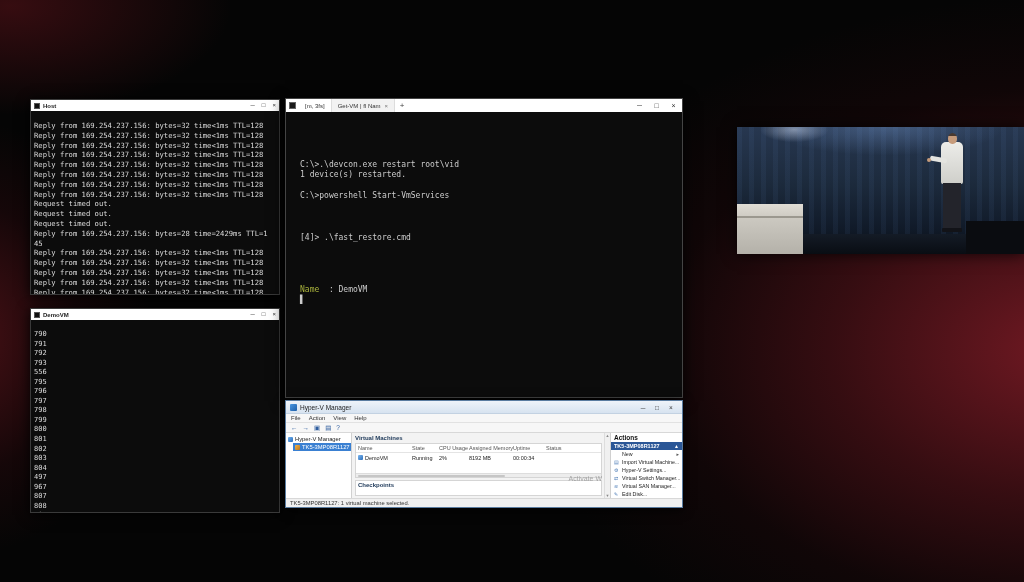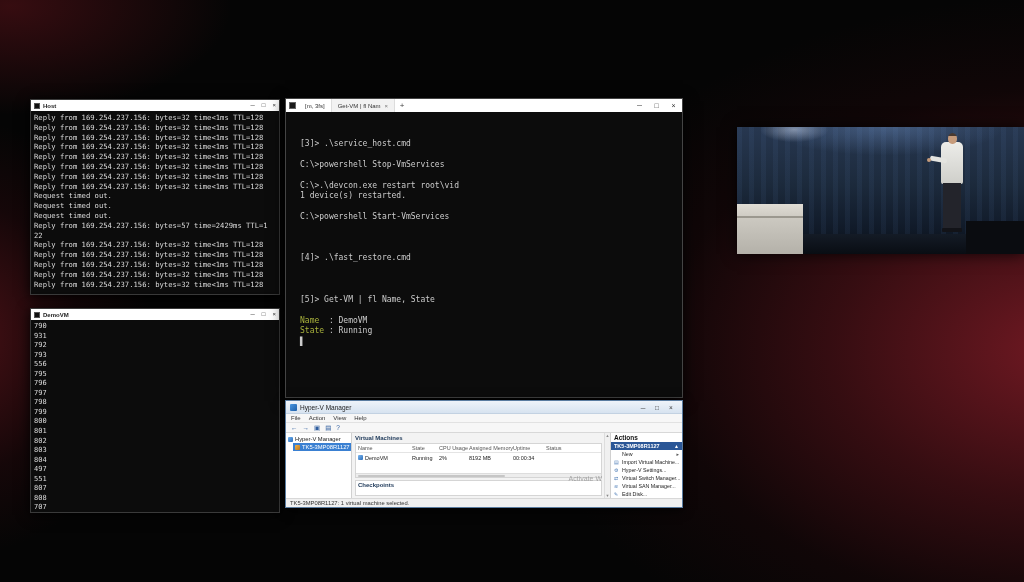--- a/index.html
+++ b/index.html
@@ -23,21 +23,21 @@
   .demovm-window { left:30px;  top:308px; width:250px; height:205px; }
   .term-titlebar {
     height:11px; background:#ffffff; display:flex; align-items:center;
     padding:0 3px; gap:3px; flex:none;
   }
   .term-app-icon { width:6px; height:6px; background:#111; border:1px solid #555; flex:none; }
   .term-title { font-size:6px; font-weight:bold; color:#222; white-space:nowrap; }
   .win-controls { margin-left:auto; display:flex; gap:7px; }
   .win-controls span { font-size:6px; line-height:11px; color:#333; }
   .term-body {
-    flex:1; overflow:hidden; padding:2px 3px;
+    flex:1; overflow:hidden; padding:10px 3px;
     font-family:"DejaVu Sans Mono", monospace; color:#dcdcdc;
   }
   .host-body   { font-size:7.2px; line-height:9.8px;  }
   .demovm-body { font-size:7px;   line-height:9.55px; }
   .tline { white-space:pre; }
 
   
   .main-window {
     position:absolute; left:285px; top:98px; width:398px; height:300px;
     background:#0c0c0c; border:1px solid #444; box-shadow:0 3px 14px rgba(0,0,0,0.9);
@@ -155,58 +155,58 @@
         <div class="tline">Reply from 169.254.237.156: bytes=32 time&lt;1ms TTL=128</div>
         <div class="tline">Reply from 169.254.237.156: bytes=32 time&lt;1ms TTL=128</div>
         <div class="tline">Reply from 169.254.237.156: bytes=32 time&lt;1ms TTL=128</div>
         <div class="tline">Reply from 169.254.237.156: bytes=32 time&lt;1ms TTL=128</div>
         <div class="tline">Reply from 169.254.237.156: bytes=32 time&lt;1ms TTL=128</div>
         <div class="tline">Reply from 169.254.237.156: bytes=32 time&lt;1ms TTL=128</div>
         <div class="tline">Reply from 169.254.237.156: bytes=32 time&lt;1ms TTL=128</div>
         <div class="tline">Request timed out.</div>
         <div class="tline">Request timed out.</div>
         <div class="tline">Request timed out.</div>
-        <div class="tline">Reply from 169.254.237.156: bytes=57 time=2429ms TTL=1</div>
-        <div class="tline">22</div>
+        <div class="tline">Reply from 169.254.237.156: bytes=28 time=2429ms TTL=1</div>
+        <div class="tline">45</div>
         <div class="tline">Reply from 169.254.237.156: bytes=32 time&lt;1ms TTL=128</div>
         <div class="tline">Reply from 169.254.237.156: bytes=32 time&lt;1ms TTL=128</div>
         <div class="tline">Reply from 169.254.237.156: bytes=32 time&lt;1ms TTL=128</div>
         <div class="tline">Reply from 169.254.237.156: bytes=32 time&lt;1ms TTL=128</div>
         <div class="tline">Reply from 169.254.237.156: bytes=32 time&lt;1ms TTL=128</div>
       </div>
   </div>
 
   <div class="term-window demovm-window">
     <div class="term-titlebar">
       <span class="term-app-icon"></span>
       <span class="term-title">DemoVM</span>
       <span class="win-controls">
         <span>─</span>
         <span>□</span>
         <span>×</span>
       </span>
     </div>
     <div class="term-body demovm-body">
         <div class="tline">790</div>
-        <div class="tline">931</div>
+        <div class="tline">791</div>
         <div class="tline">792</div>
         <div class="tline">793</div>
         <div class="tline">556</div>
         <div class="tline">795</div>
         <div class="tline">796</div>
         <div class="tline">797</div>
         <div class="tline">798</div>
         <div class="tline">799</div>
         <div class="tline">800</div>
         <div class="tline">801</div>
         <div class="tline">802</div>
         <div class="tline">803</div>
         <div class="tline">804</div>
         <div class="tline">497</div>
-        <div class="tline">551</div>
+        <div class="tline">967</div>
         <div class="tline">807</div>
         <div class="tline">808</div>
         <div class="tline">707</div>
       </div>
   </div>
 
   <div class="main-window">
     <div class="main-titlebar">
       <span class="main-app-icon"></span>
       <span class="tab">
@@ -217,39 +217,35 @@
         <span class="tab-close">×</span>
       </span>
       <span class="newtab-btn">+</span>
       <span class="main-controls">
         <span>─</span>
         <span>□</span>
         <span>×</span>
       </span>
     </div>
     <div class="term-body main-body">
-        <div class="tline">[3]&gt; .\service_host.cmd</div>
-        <div class="tline">&nbsp;</div>
-        <div class="tline">C:\&gt;powershell Stop-VmServices</div>
+        <div class="tline">&nbsp;</div>
         <div class="tline">&nbsp;</div>
         <div class="tline">C:\&gt;.\devcon.exe restart root\vid</div>
         <div class="tline">1 device(s) restarted.</div>
         <div class="tline">&nbsp;</div>
         <div class="tline">C:\&gt;powershell Start-VmServices</div>
         <div class="tline">&nbsp;</div>
         <div class="tline">&nbsp;</div>
         <div class="tline">&nbsp;</div>
         <div class="tline">[4]&gt; .\fast_restore.cmd</div>
         <div class="tline">&nbsp;</div>
         <div class="tline">&nbsp;</div>
         <div class="tline">&nbsp;</div>
-        <div class="tline">[5]&gt; Get-VM | fl Name, State</div>
         <div class="tline">&nbsp;</div>
         <div class="tline"><span style="color: rgb(168, 177, 60);">Name  </span><span style="color: rgb(204, 204, 204);">: DemoVM</span></div>
-        <div class="tline"><span style="color: rgb(168, 177, 60);">State </span><span style="color: rgb(204, 204, 204);">: Running</span></div>
         <div class="tline"><span style="color: rgb(204, 204, 204);">▌</span></div>
       </div>
   </div>
 
   <div class="hyperv-window">
     <div class="hv-titlebar">
       <span class="hv-app-icon"></span>
       <span class="hv-title">Hyper-V Manager</span>
       <span class="hv-controls">
         <span>─</span>

